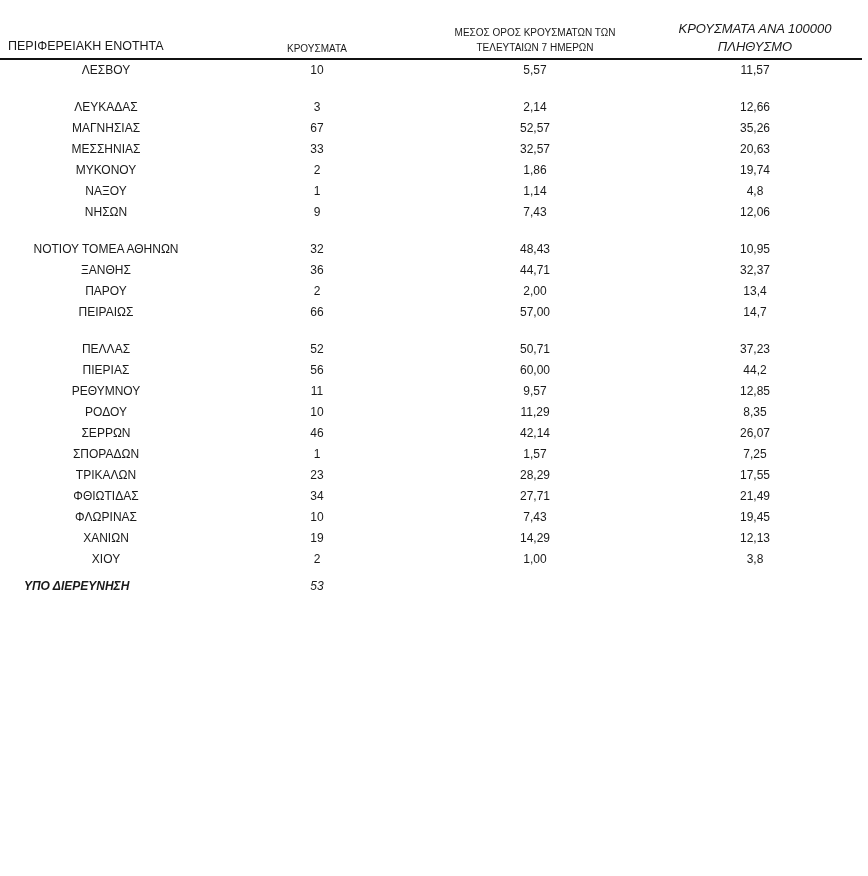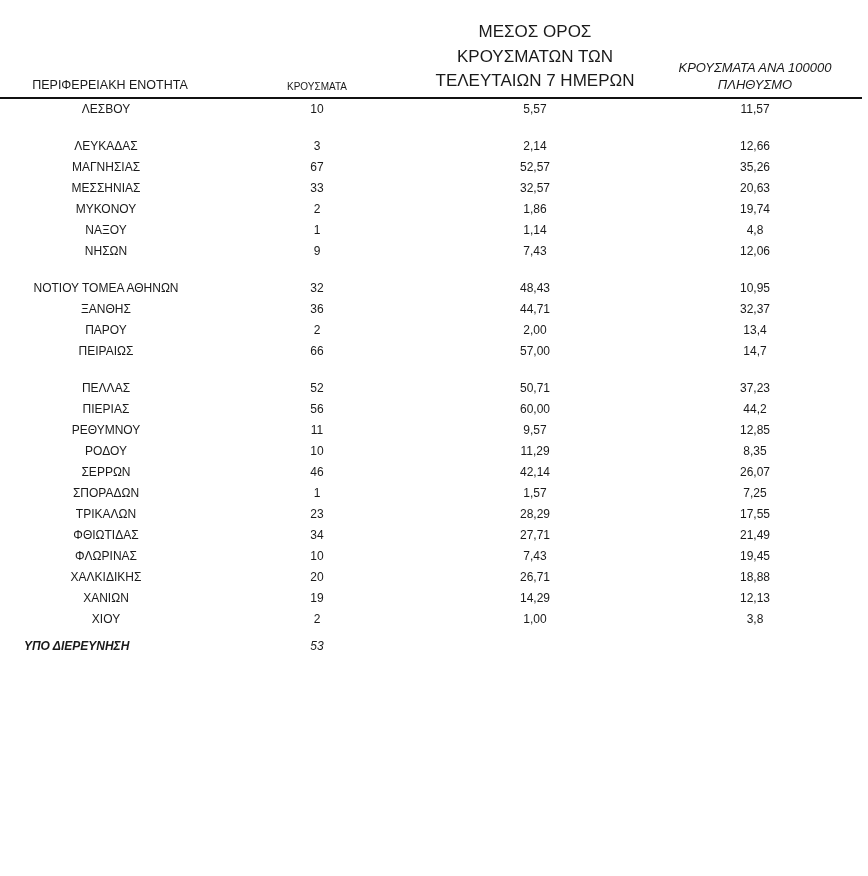--- a/index.html
+++ b/index.html
@@ -31,31 +31,31 @@
 
   thead th {
     font-weight: normal;
     vertical-align: bottom;
     border-bottom: 2px solid #111111;
     padding: 0 0 3px 0;
     text-align: center;
     color: #1a1a1a;
   }
   thead th.c1 {
-    text-align: center;
+    text-align: left;
     padding-left: 8px;
     font-size: 12.5px;
     line-height: 1.25;
   }
   thead th.c2 {
     font-size: 10px;
     line-height: 1.25;
   }
   thead th.c3 {
-    font-size: 17px;
+    font-size: 10px;
     line-height: 1.45;
   }
   thead th.c3 .hwrap { display: inline-block; max-width: 200px; }
   thead th.c4 {
     font-size: 13px;
     line-height: 1.35;
   }
   thead th.c4 .hwrap { display: inline-block; max-width: 205px; font-style: italic; }
 
   tbody td {
@@ -227,26 +227,20 @@
           <td class="c3">27,71</td>
           <td class="c4">21,49</td>
         </tr>
         <tr>
           <td class="c1">ΦΛΩΡΙΝΑΣ</td>
           <td class="c2">10</td>
           <td class="c3">7,43</td>
           <td class="c4">19,45</td>
         </tr>
         <tr>
-          <td class="c1">ΧΑΛΚΙΔΙΚΗΣ</td>
-          <td class="c2">20</td>
-          <td class="c3">26,71</td>
-          <td class="c4">18,88</td>
-        </tr>
-        <tr>
           <td class="c1">ΧΑΝΙΩΝ</td>
           <td class="c2">19</td>
           <td class="c3">14,29</td>
           <td class="c4">12,13</td>
         </tr>
         <tr>
           <td class="c1">ΧΙΟΥ</td>
           <td class="c2">2</td>
           <td class="c3">1,00</td>
           <td class="c4">3,8</td>

